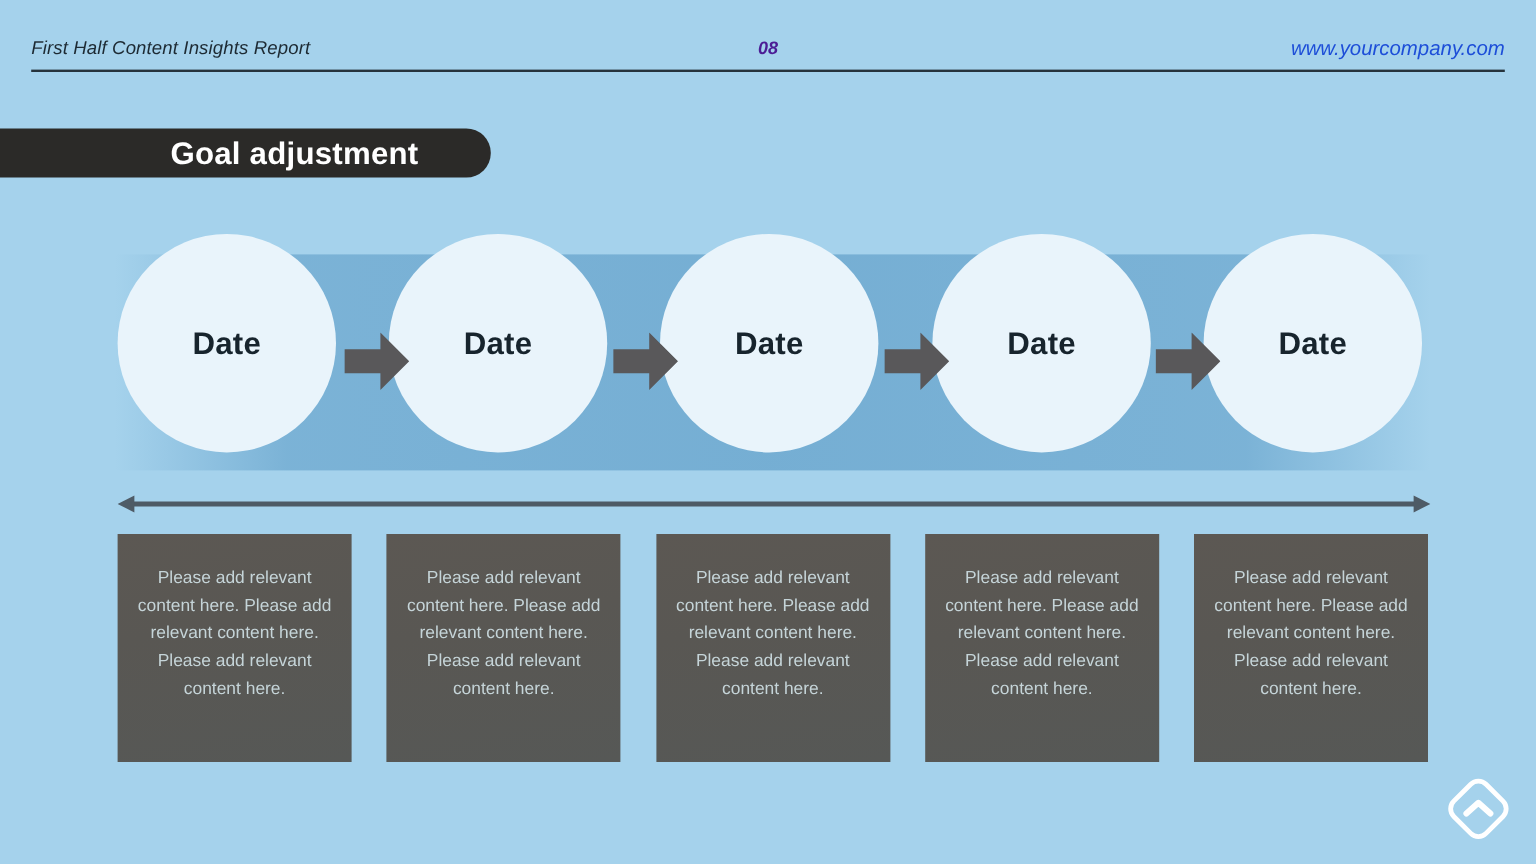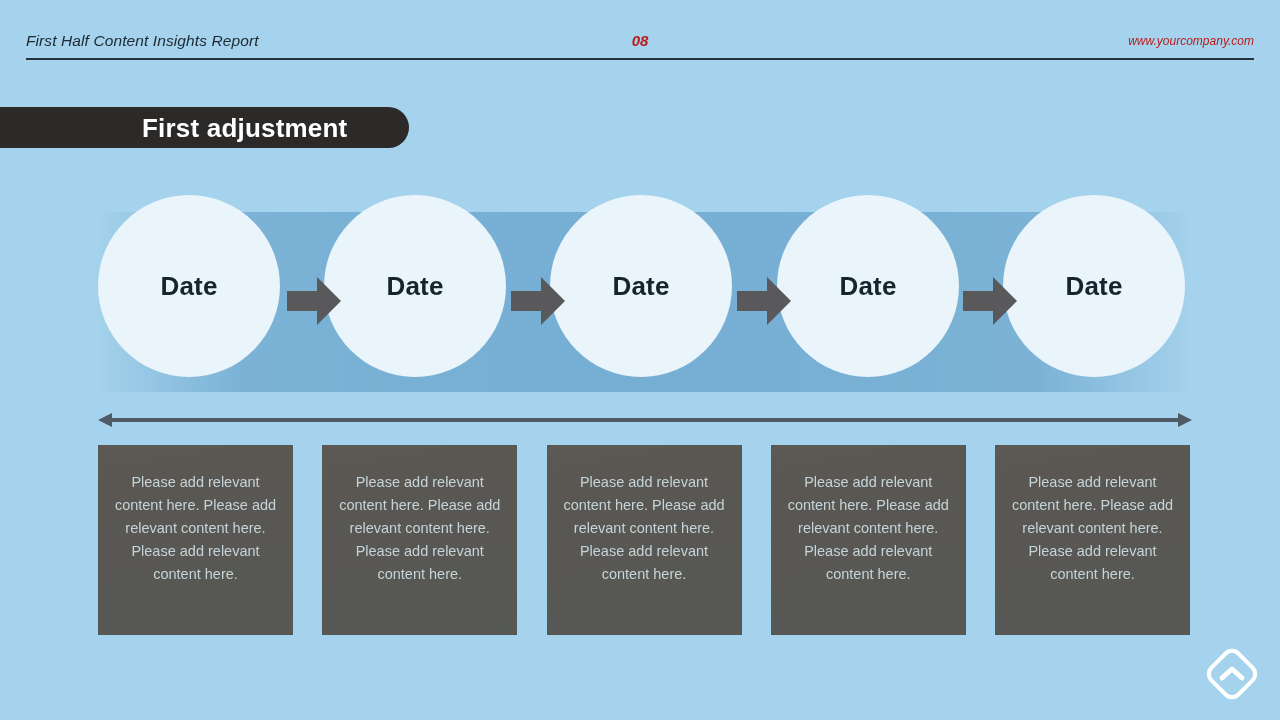--- a/index.html
+++ b/index.html
@@ -38,27 +38,27 @@
   #header-page-number {
     position: absolute;
     left: 0;
     right: 0;
     top: 0;
     height: 34px;
     line-height: 34px;
     text-align: center;
     font-size: 15px;
     font-weight: bold;
-    color: #b91c1c;
+    color: #4c1d95;
     pointer-events: none;
   }
   #header-website {
     margin-left: auto;
-    font-size: 12px;
-    color: #b91c1c;
+    font-size: 17px;
+    color: #1d4ed8;
     white-space: nowrap;
     z-index: 2;
   }
   #header-rule {
     position: absolute;
     left: 0;
     top: 34px;
     width: 1228px;
     height: 2px;
     background: #26333c;
@@ -180,21 +180,21 @@
 <div id="slide-header">
   <div class="hdr-row">
     <div id="header-title">First Half Content Insights Report</div>
     <div id="header-website">www.yourcompany.com</div>
   </div>
   <div id="header-page-number">08</div>
   <div id="header-rule"></div>
 </div>
 
 <div id="title-banner">
-  <div id="section-title">First adjustment</div>
+  <div id="section-title">Goal adjustment</div>
 </div>
 
 <div id="timeline-band"></div>
 
 <div id="timeline-row">
 
   <div class="milestone-circle" style="left:0px;">
     <span class="milestone-label">Date</span>
   </div>
   <div class="milestone-circle" style="left:226px;">

